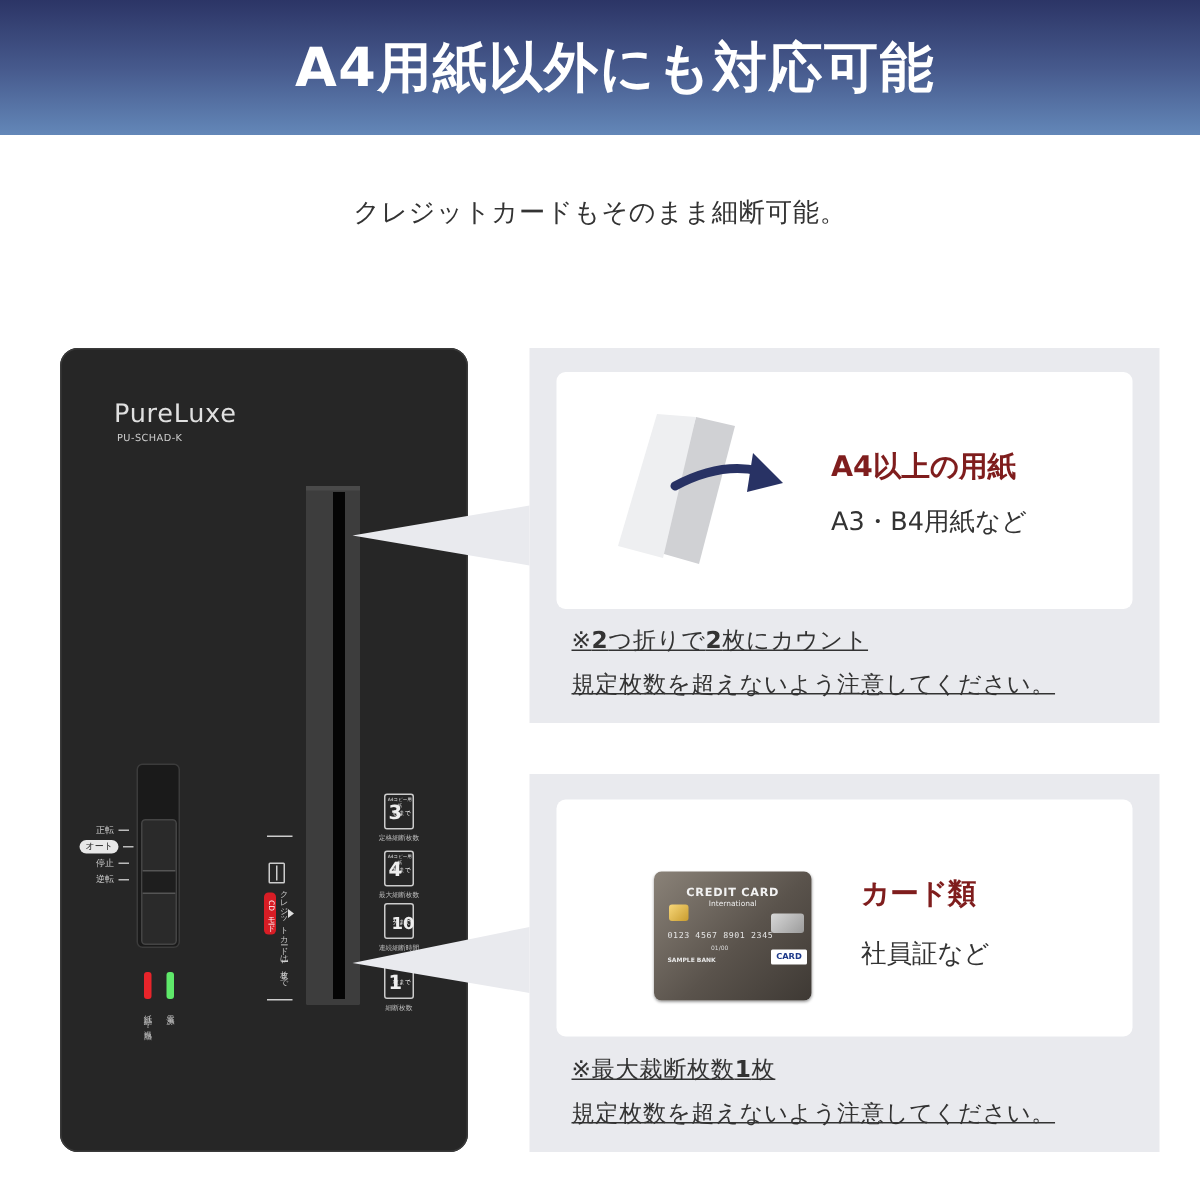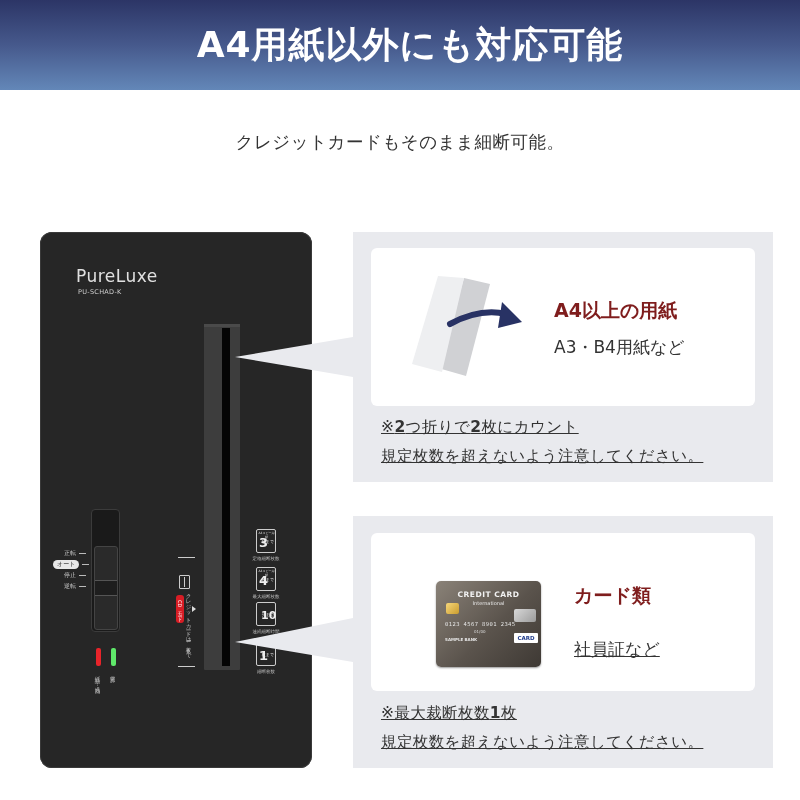--- a/index.html
+++ b/index.html
@@ -205,17 +205,17 @@
   <div class="cc-title">CREDIT CARD</div>
   <div class="cc-intl">International</div>
   <div class="chip"></div>
   <div class="holo"></div>
   <div class="num">0123 4567 8901 2345</div>
   <div class="exp">01/00</div>
   <div class="bank">SAMPLE BANK</div>
   <div class="logo">CARD</div>
 </div>
 <div class="ct-title" style="left:574px;top:583px;">カード類</div>
-<div class="ct-sub" style="left:574px;top:638px;text-decoration:underline;">社員証など</div>
+<div class="ct-sub" style="left:574px;top:624px;">社員証など</div>
 <div class="note" style="left:381px;top:699px;">
   <div><span>※最大裁断枚数</span><b>1</b><span>枚</span></div>
   <div>規定枚数を超えないよう注意してください。</div>
 </div>
 
 </body></html>

